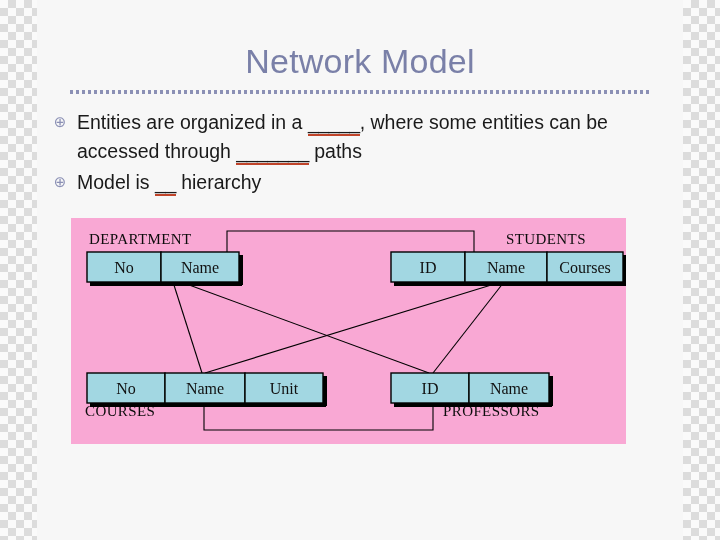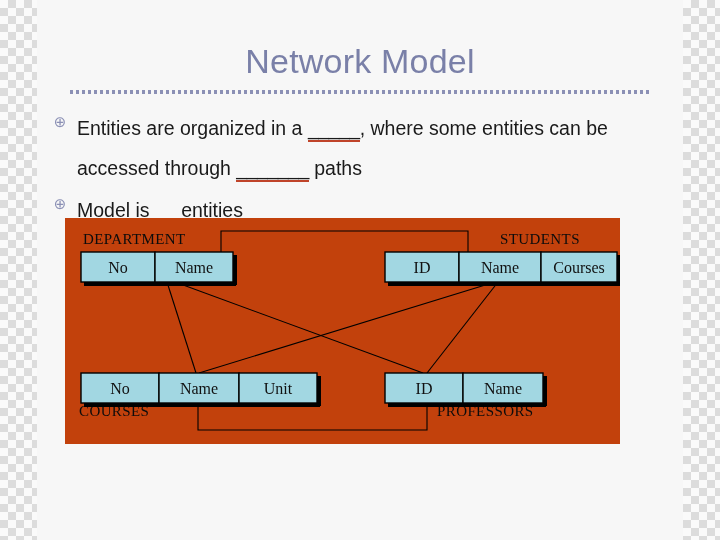--- a/index.html
+++ b/index.html
@@ -89,40 +89,40 @@
     width: 34px;
     text-align: center;
     font-size: 15px;
     line-height: 29px;
     color: #8b90b5;
     font-family: "DejaVu Sans", sans-serif;
   }
   .bullet-text {
     flex: 1 1 auto;
     font-size: 19.5px;
-    line-height: 40px;
+    line-height: 29px;
     color: #1a1a1a;
     padding-right: 60px;
   }
   .blank {
     color: #1a1a1a;
     text-decoration: none;
     border-bottom: 2px solid #c0442a;
     padding-bottom: 1px;
     letter-spacing: -0.5px;
   }
 
   
   .diagram {
     position: absolute;
-    left: 28px;
+    left: 34px;
     top: 218px;
     width: 555px;
     height: 226px;
-    background: #c2410c;
+    background: #f9a8d4;
   }
   .diagram svg { display: block; }
 
   .dg-label {
     font-family: "Liberation Serif", serif;
     font-size: 15px;
     fill: #0c0c0c;
     letter-spacing: 0.4px;
   }
   .dg-cell-text {
@@ -159,21 +159,21 @@
 
     <div class="title-rule"></div>
 
     <div class="bullets" id="bullet-list">
         <div class="bullet-row">
           <span class="bullet-glyph">⊕</span>
           <span class="bullet-text"><span>Entities are organized in a </span><span class="blank">_____</span><span>, where some entities can be accessed through </span><span class="blank">_______</span><span> paths</span></span>
         </div>
         <div class="bullet-row">
           <span class="bullet-glyph">⊕</span>
-          <span class="bullet-text"><span>Model is </span><span class="blank">__</span><span> entities</span></span>
+          <span class="bullet-text"><span>Model is </span><span class="blank">__</span><span> hierarchy</span></span>
         </div>
       </div>
 
     <div class="diagram">
       <svg id="diagram-svg" width="555" height="226" viewBox="0 0 555 226">
           <polyline points="156,34 156,13 403,13 403,34" class="dg-line"></polyline>
           <polyline points="133,185 133,212 362,212 362,185" class="dg-line"></polyline>
           <polyline points="102,64 131,155" class="dg-line"></polyline>
           <polyline points="110,64 358,155" class="dg-line"></polyline>
           <polyline points="430,64 134,155" class="dg-line"></polyline>

